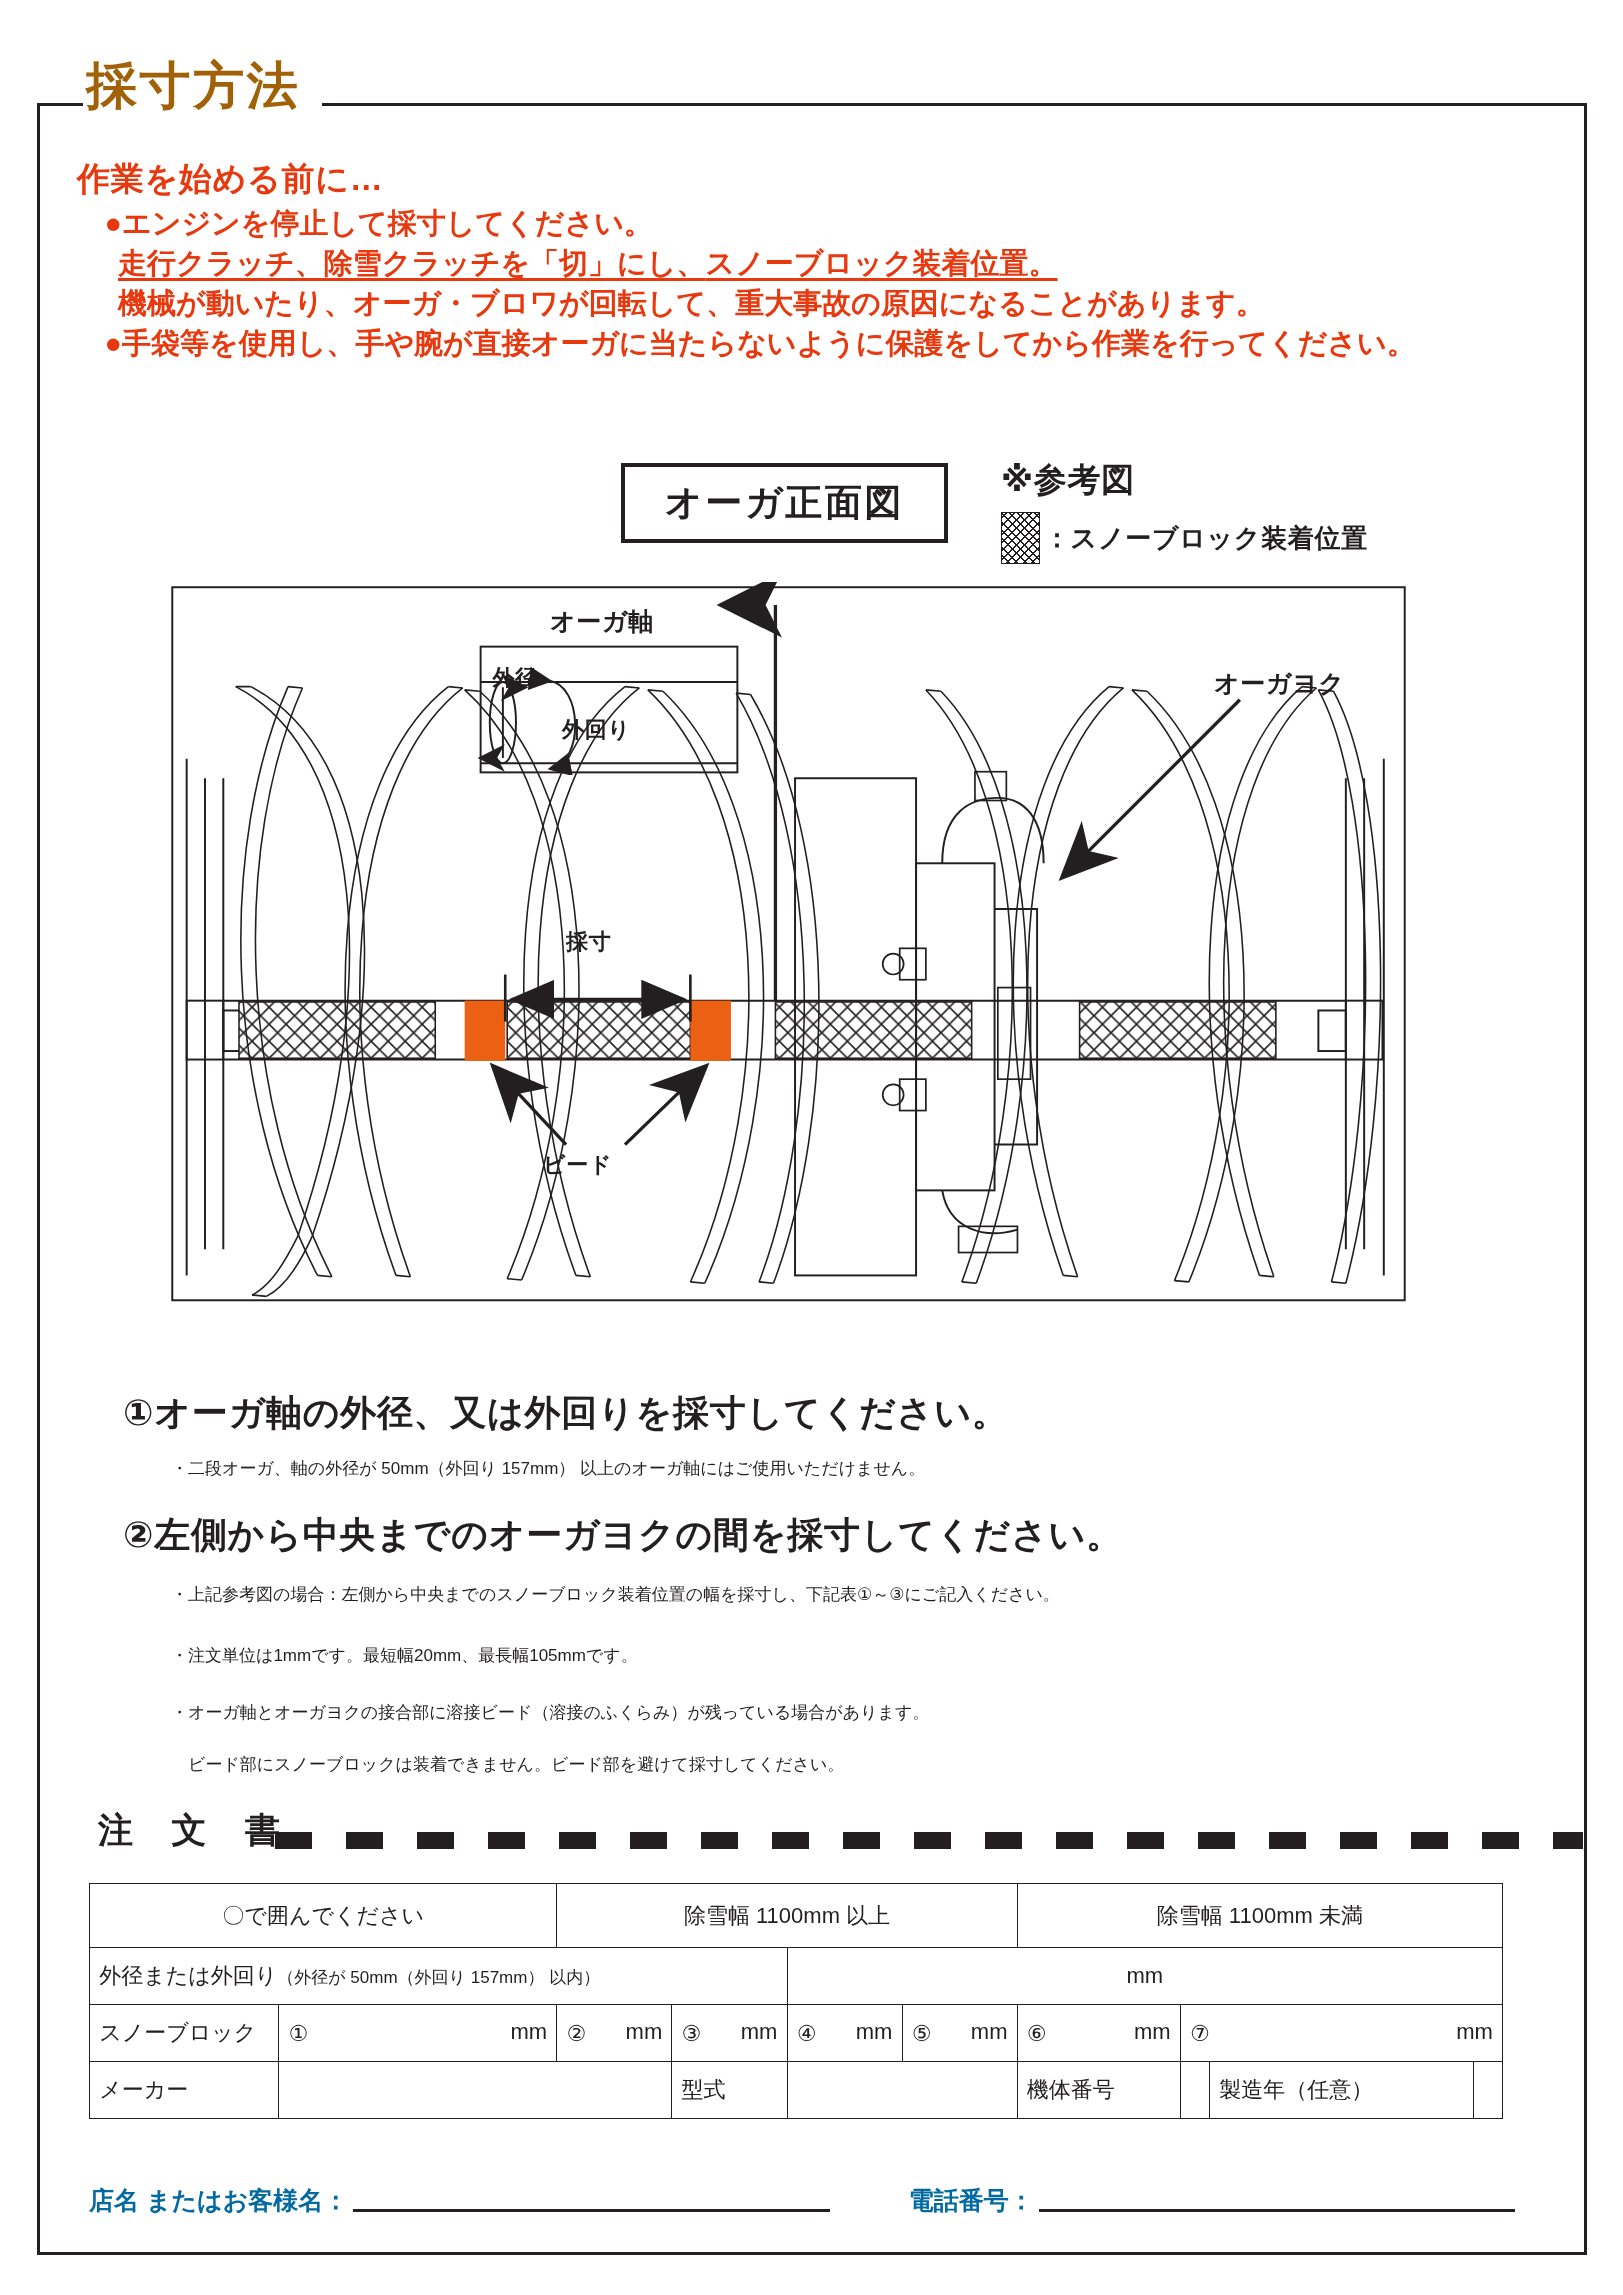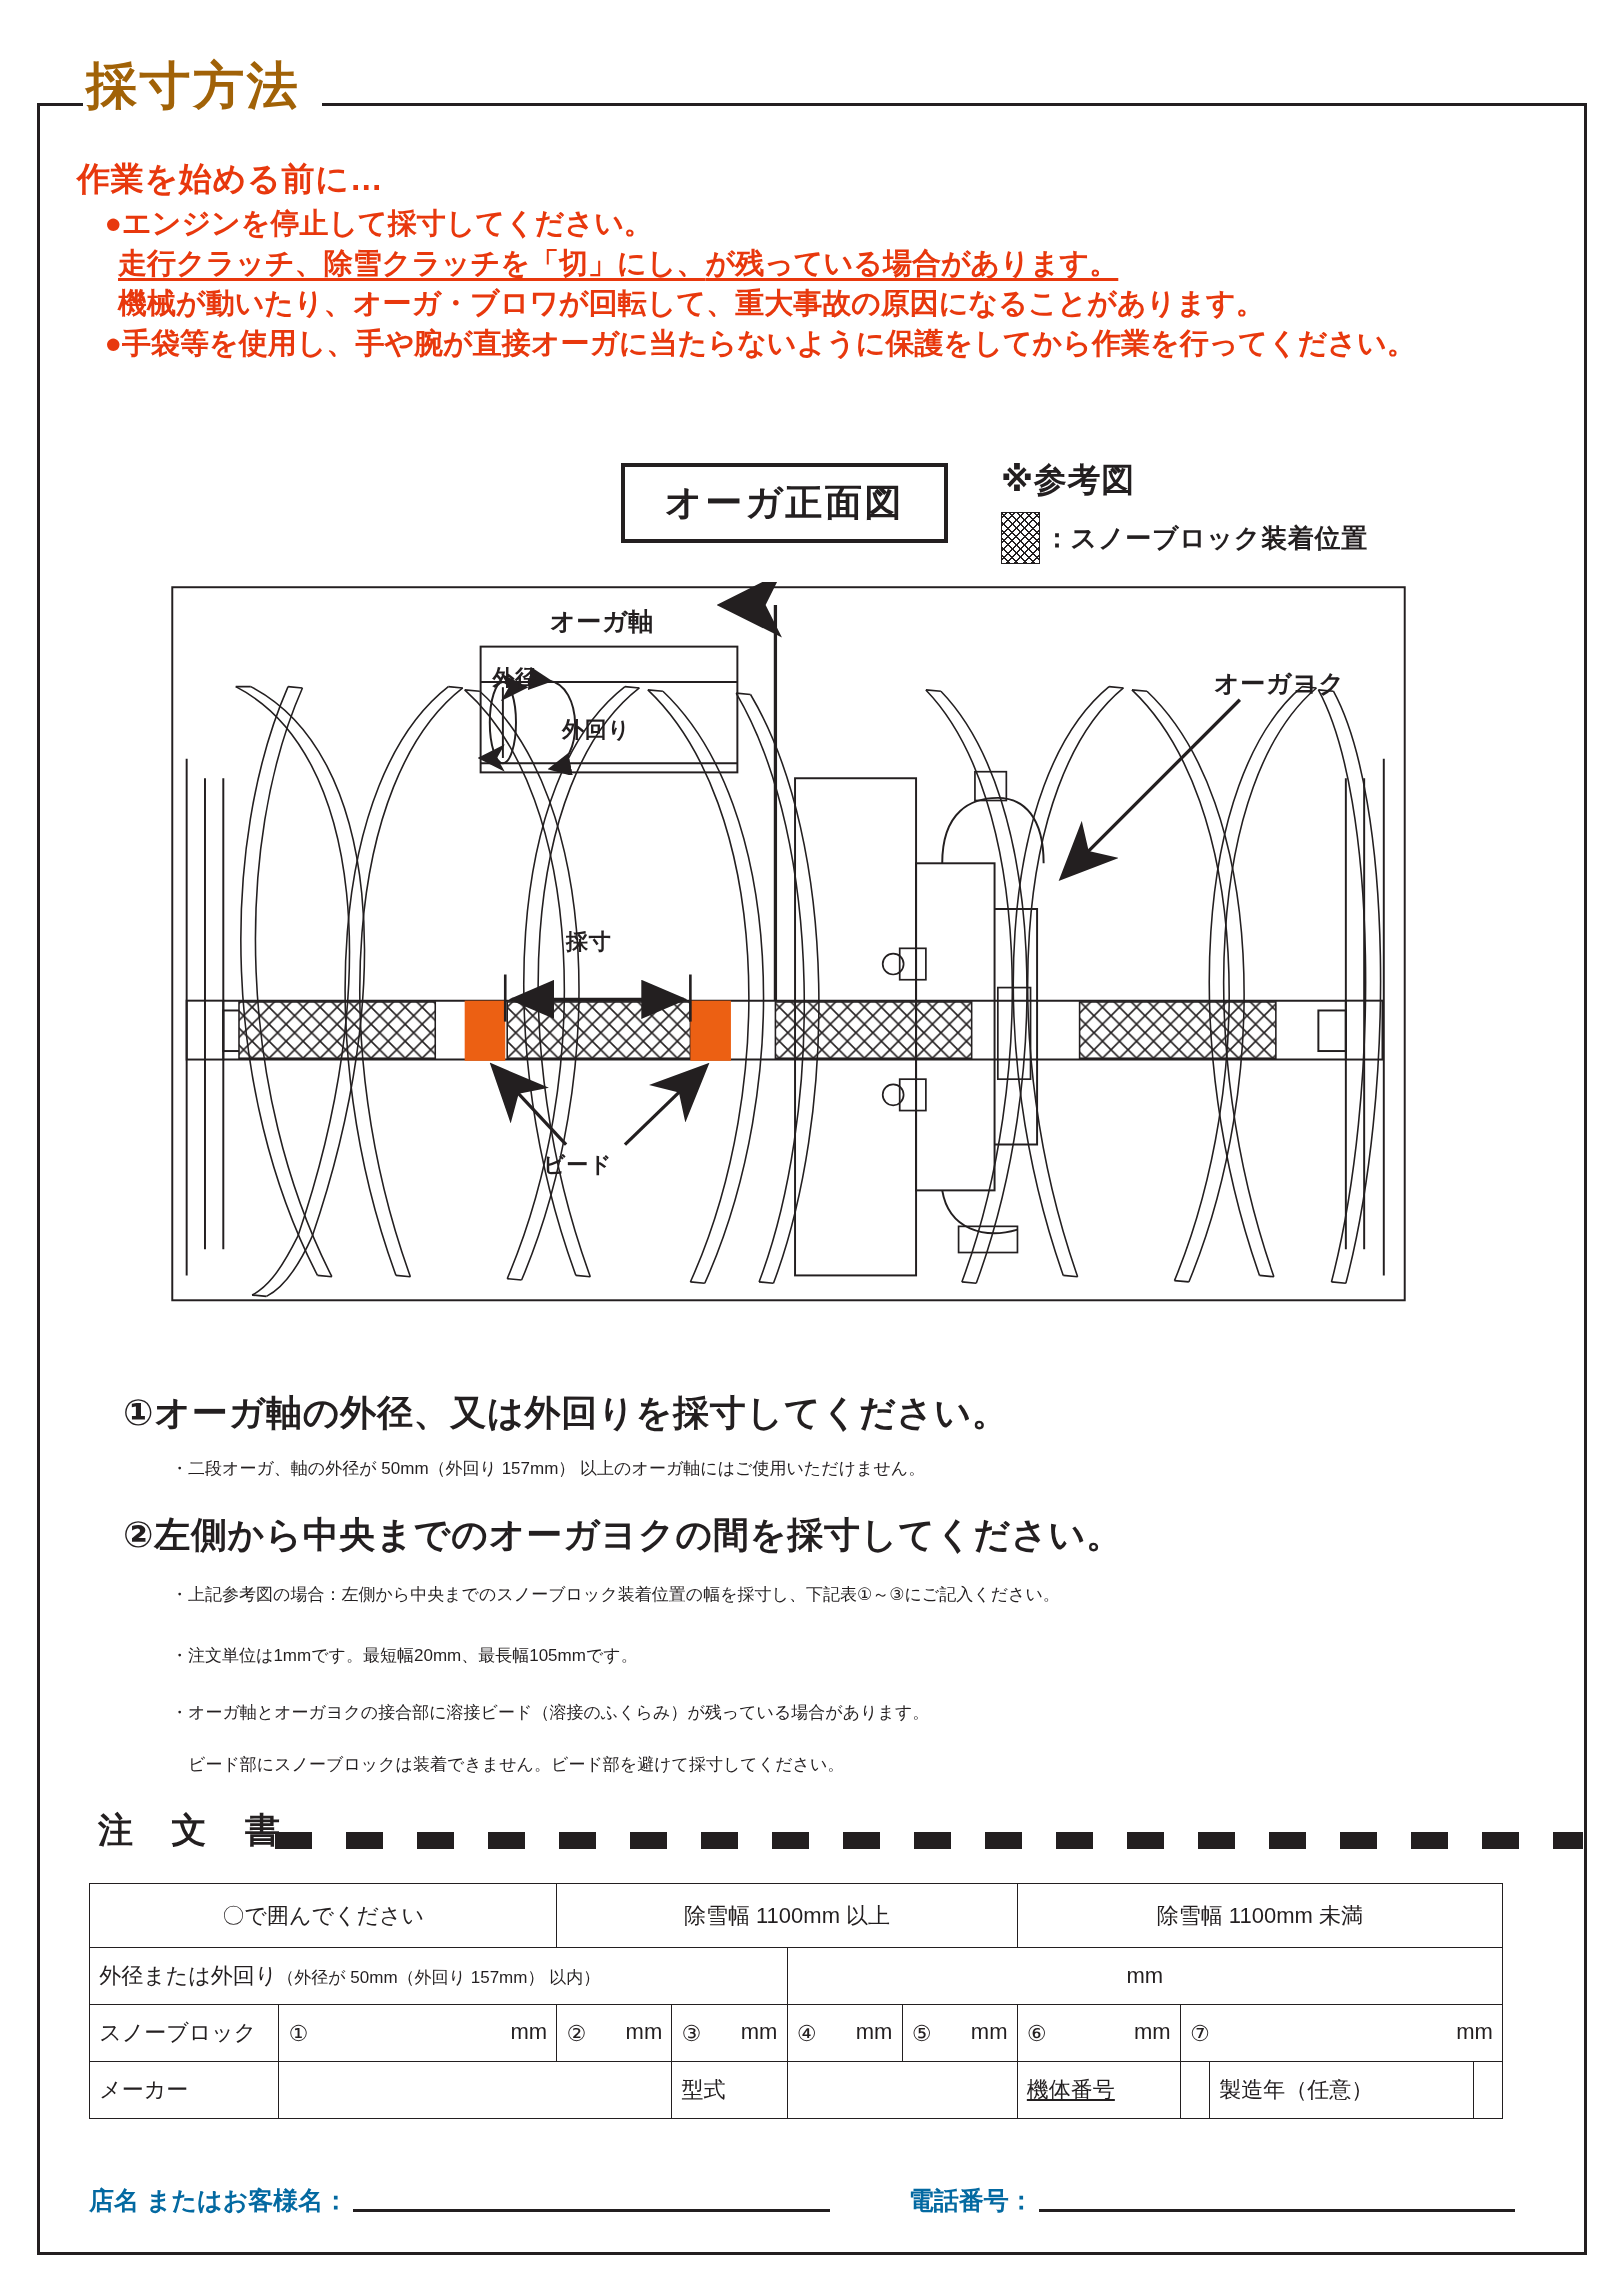--- a/index.html
+++ b/index.html
@@ -192,21 +192,21 @@
   <div class="page-title">採寸方法</div>
 
   <div class="warn">
     <div class="warn-head">作業を始める前に…</div>
 
     <div class="warn-line">
       <span>●</span><span>エンジンを停止して採寸してください。</span>
     </div>
 
     <div class="warn-line indent2">
-      <span class="u">走行クラッチ、除雪クラッチを「切」にし、</span><span class="u">が残っている場合があります。</span>
+      <span class="u">走行クラッチ、除雪クラッチを「切」にし、</span><span class="u">スノーブロック装着位置。</span>
     </div>
 
     <div class="warn-line indent2">
       <span>機械が動いたり、オーガ・ブロワが回転して、重大事故の原因になることがあります。</span>
     </div>
 
     <div class="warn-line">
       <span>●</span><span>手袋等を使用し、手や腕が直接オーガに当たらないように保護をしてから作業を行ってください。</span>
     </div>
   </div>
@@ -438,21 +438,21 @@
       <td colspan="5">
         <span class="cellnum">⑦</span><span class="unit">mm</span>
       </td>
     </tr>
 
     <tr>
       <td style="white-space:nowrap;">メーカー</td>
       <td colspan="2"></td>
       <td style="white-space:nowrap;">型式</td>
       <td colspan="2"></td>
-      <td style="white-space:nowrap;text-decoration:underline;">機体番号</td>
+      <td style="white-space:nowrap;">機体番号</td>
       <td colspan="2"></td>
       <td style="white-space:nowrap;">製造年（任意）</td>
       <td colspan="2"></td>
     </tr>
   </tbody>
     </table>
 
   <div class="bottom-fields">
     <div class="bf-row">
       <div class="bf-label">店名 またはお客様名：</div>

